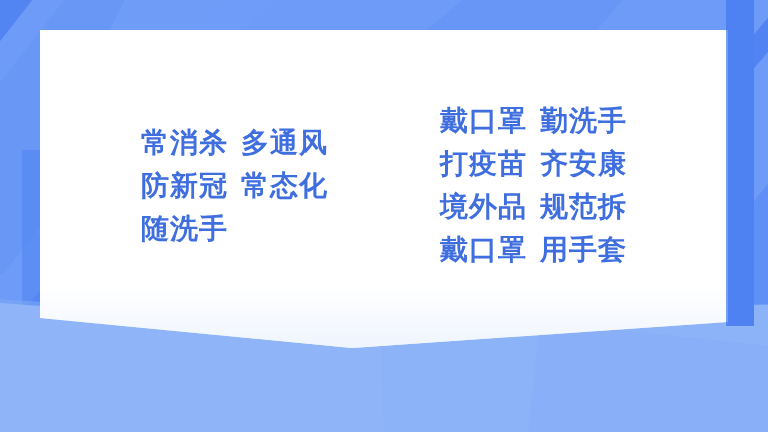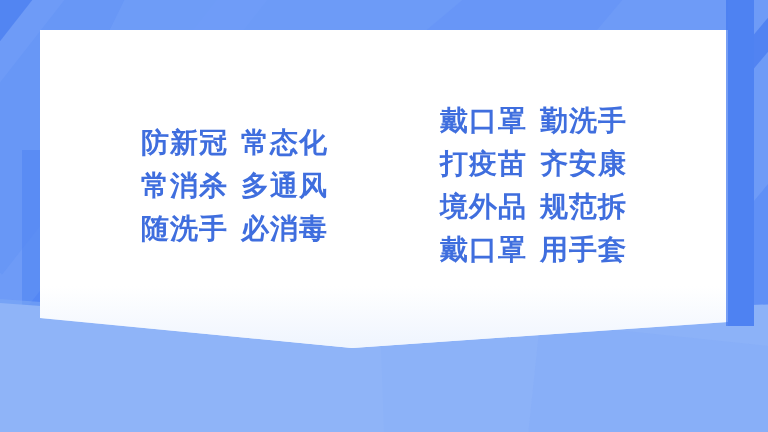--- a/index.html
+++ b/index.html
@@ -215,30 +215,29 @@
   <div class="card"></div>
   <div class="card-soft"></div>
 
   <div class="bg-shape band-right-edge"></div>
   <div class="bg-shape band-right"></div>
 
   <div class="slogans">
 
     <div class="slogan-col">
       <div class="slogan-line">
+        <span class="phrase-a">常消杀</span>
+        <span class="phrase-b">多通风</span>
+      </div>
+      <div class="slogan-line">
         <span class="phrase-a">防新冠</span>
         <span class="phrase-b">常态化</span>
       </div>
       <div class="slogan-line">
-        <span class="phrase-a">常消杀</span>
-        <span class="phrase-b">多通风</span>
-      </div>
-      <div class="slogan-line">
         <span class="phrase-a">随洗手</span>
-        <span class="phrase-b">必消毒</span>
       </div>
     </div>
 
     <div class="slogan-col">
       <div class="slogan-line">
         <span class="phrase-a">戴口罩</span>
         <span class="phrase-b">勤洗手</span>
       </div>
       <div class="slogan-line">
         <span class="phrase-a">打疫苗</span>

